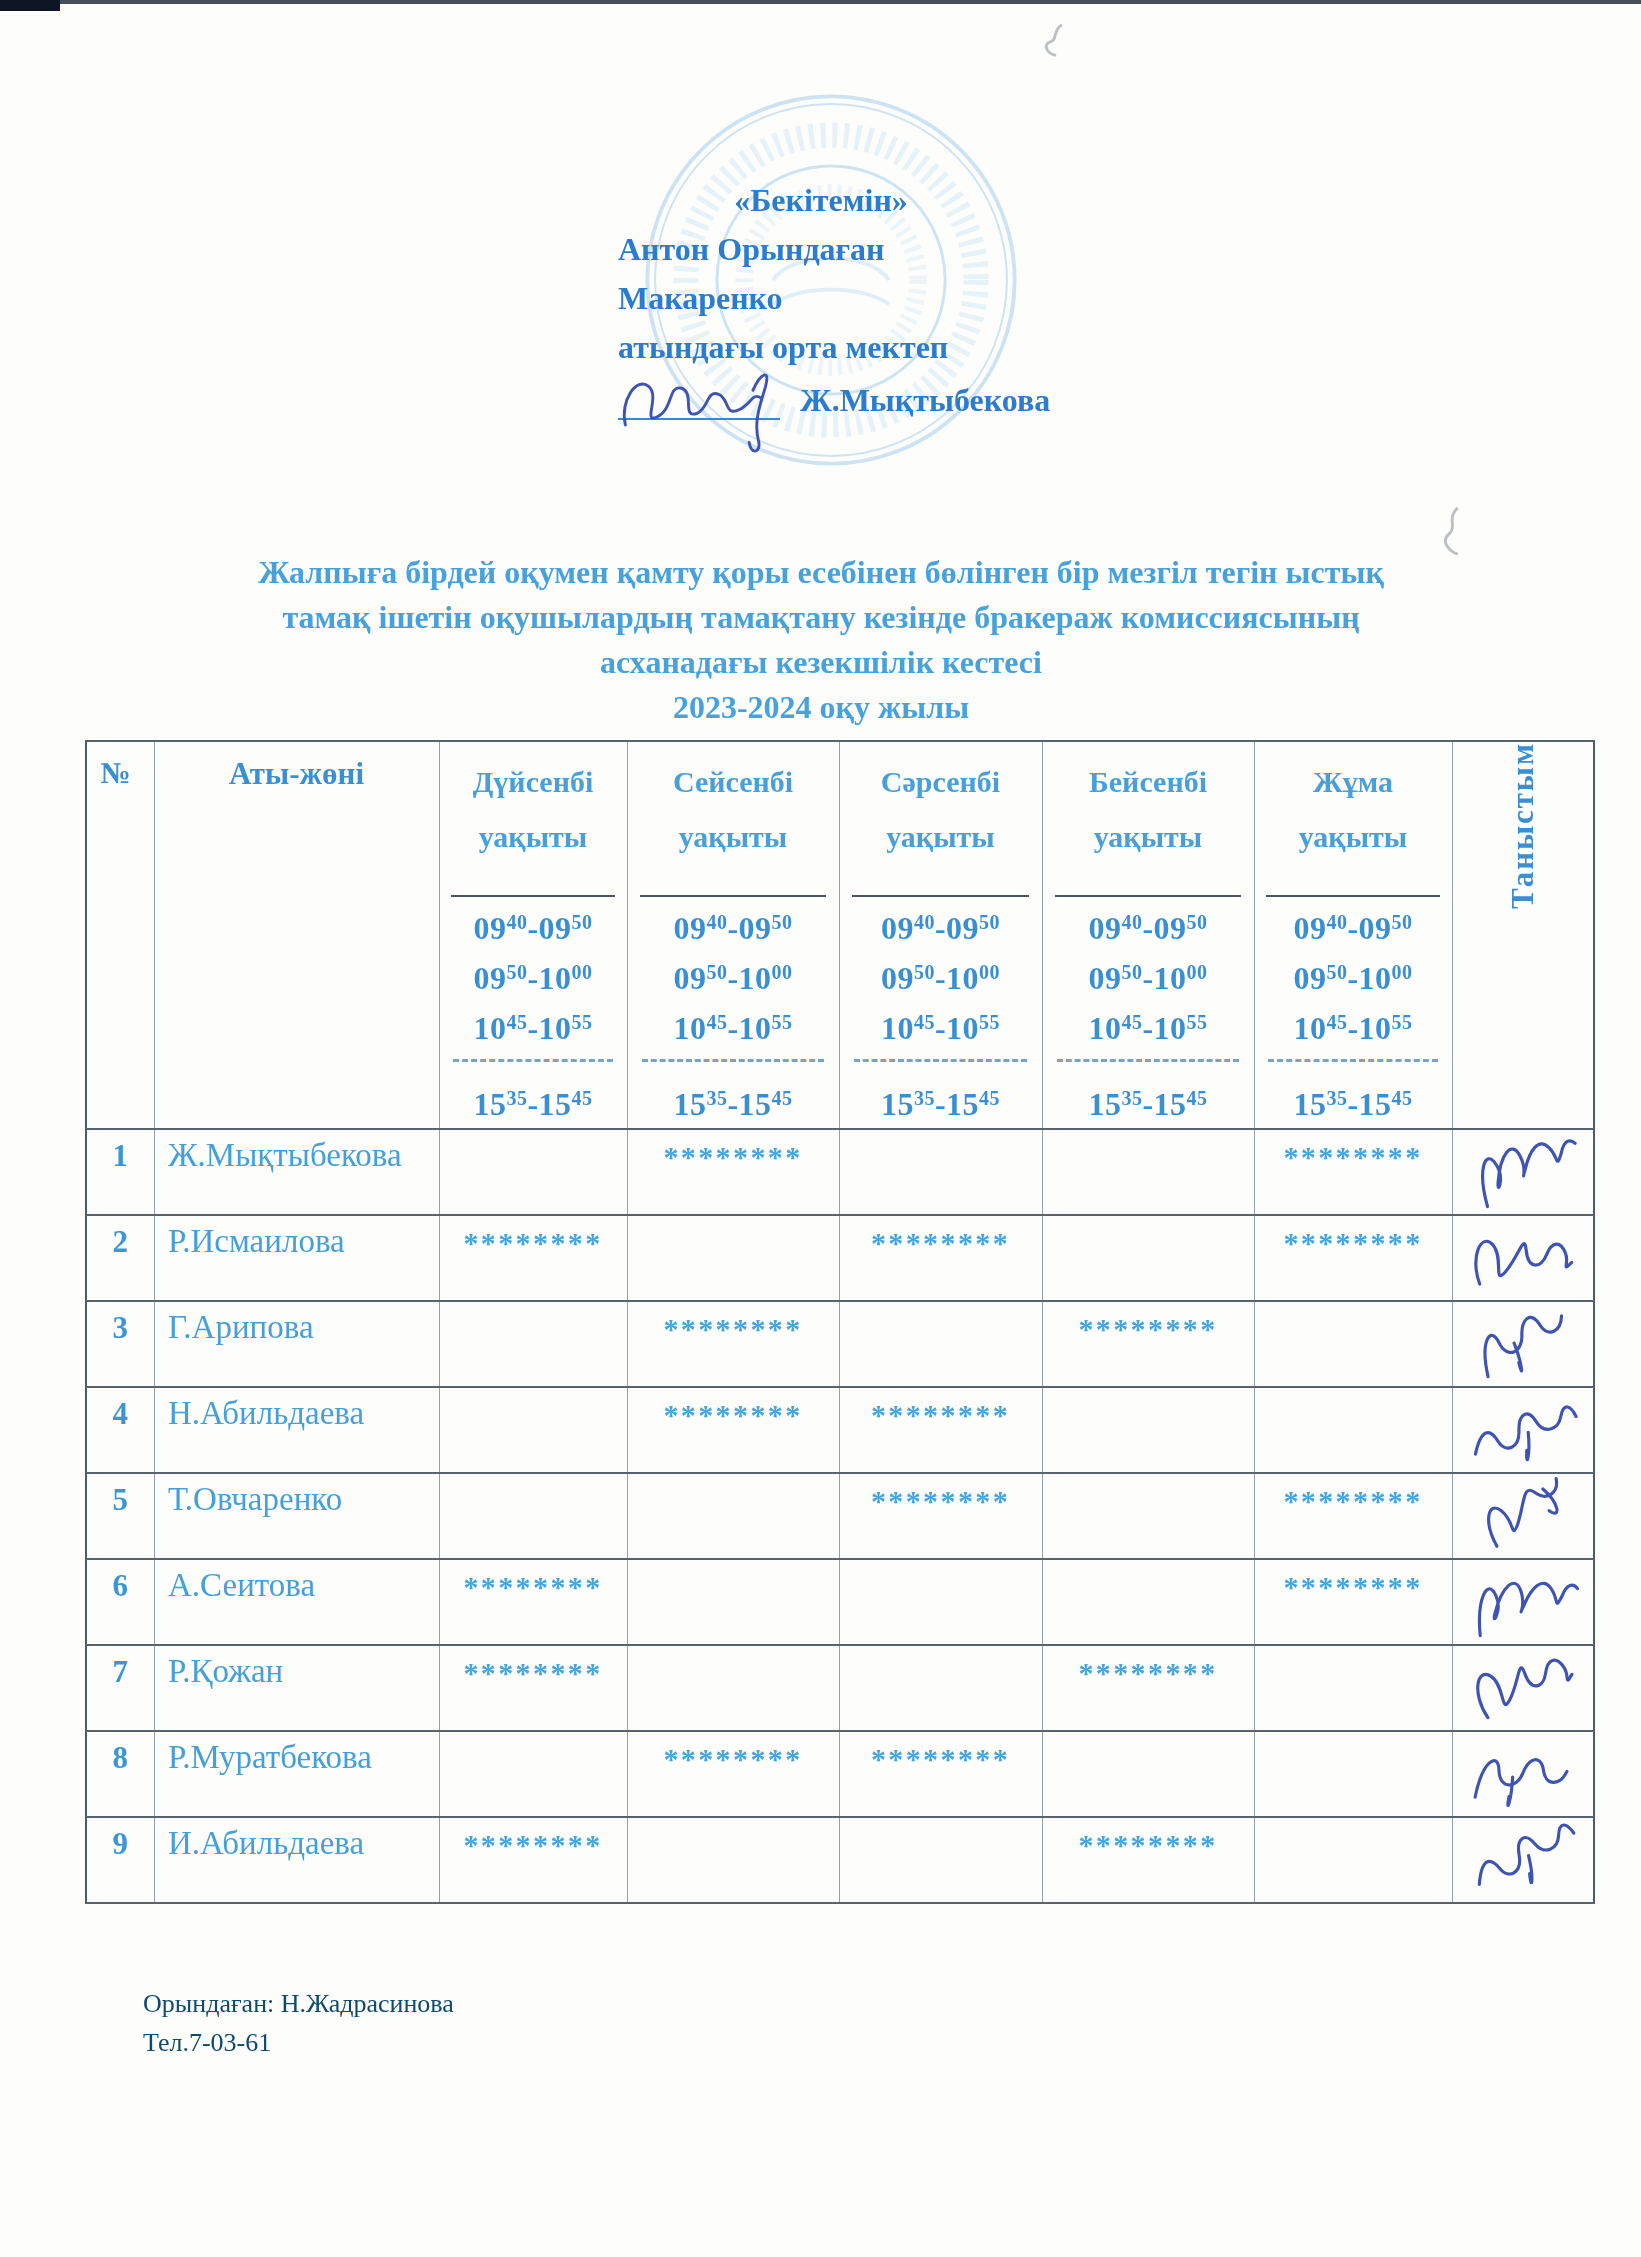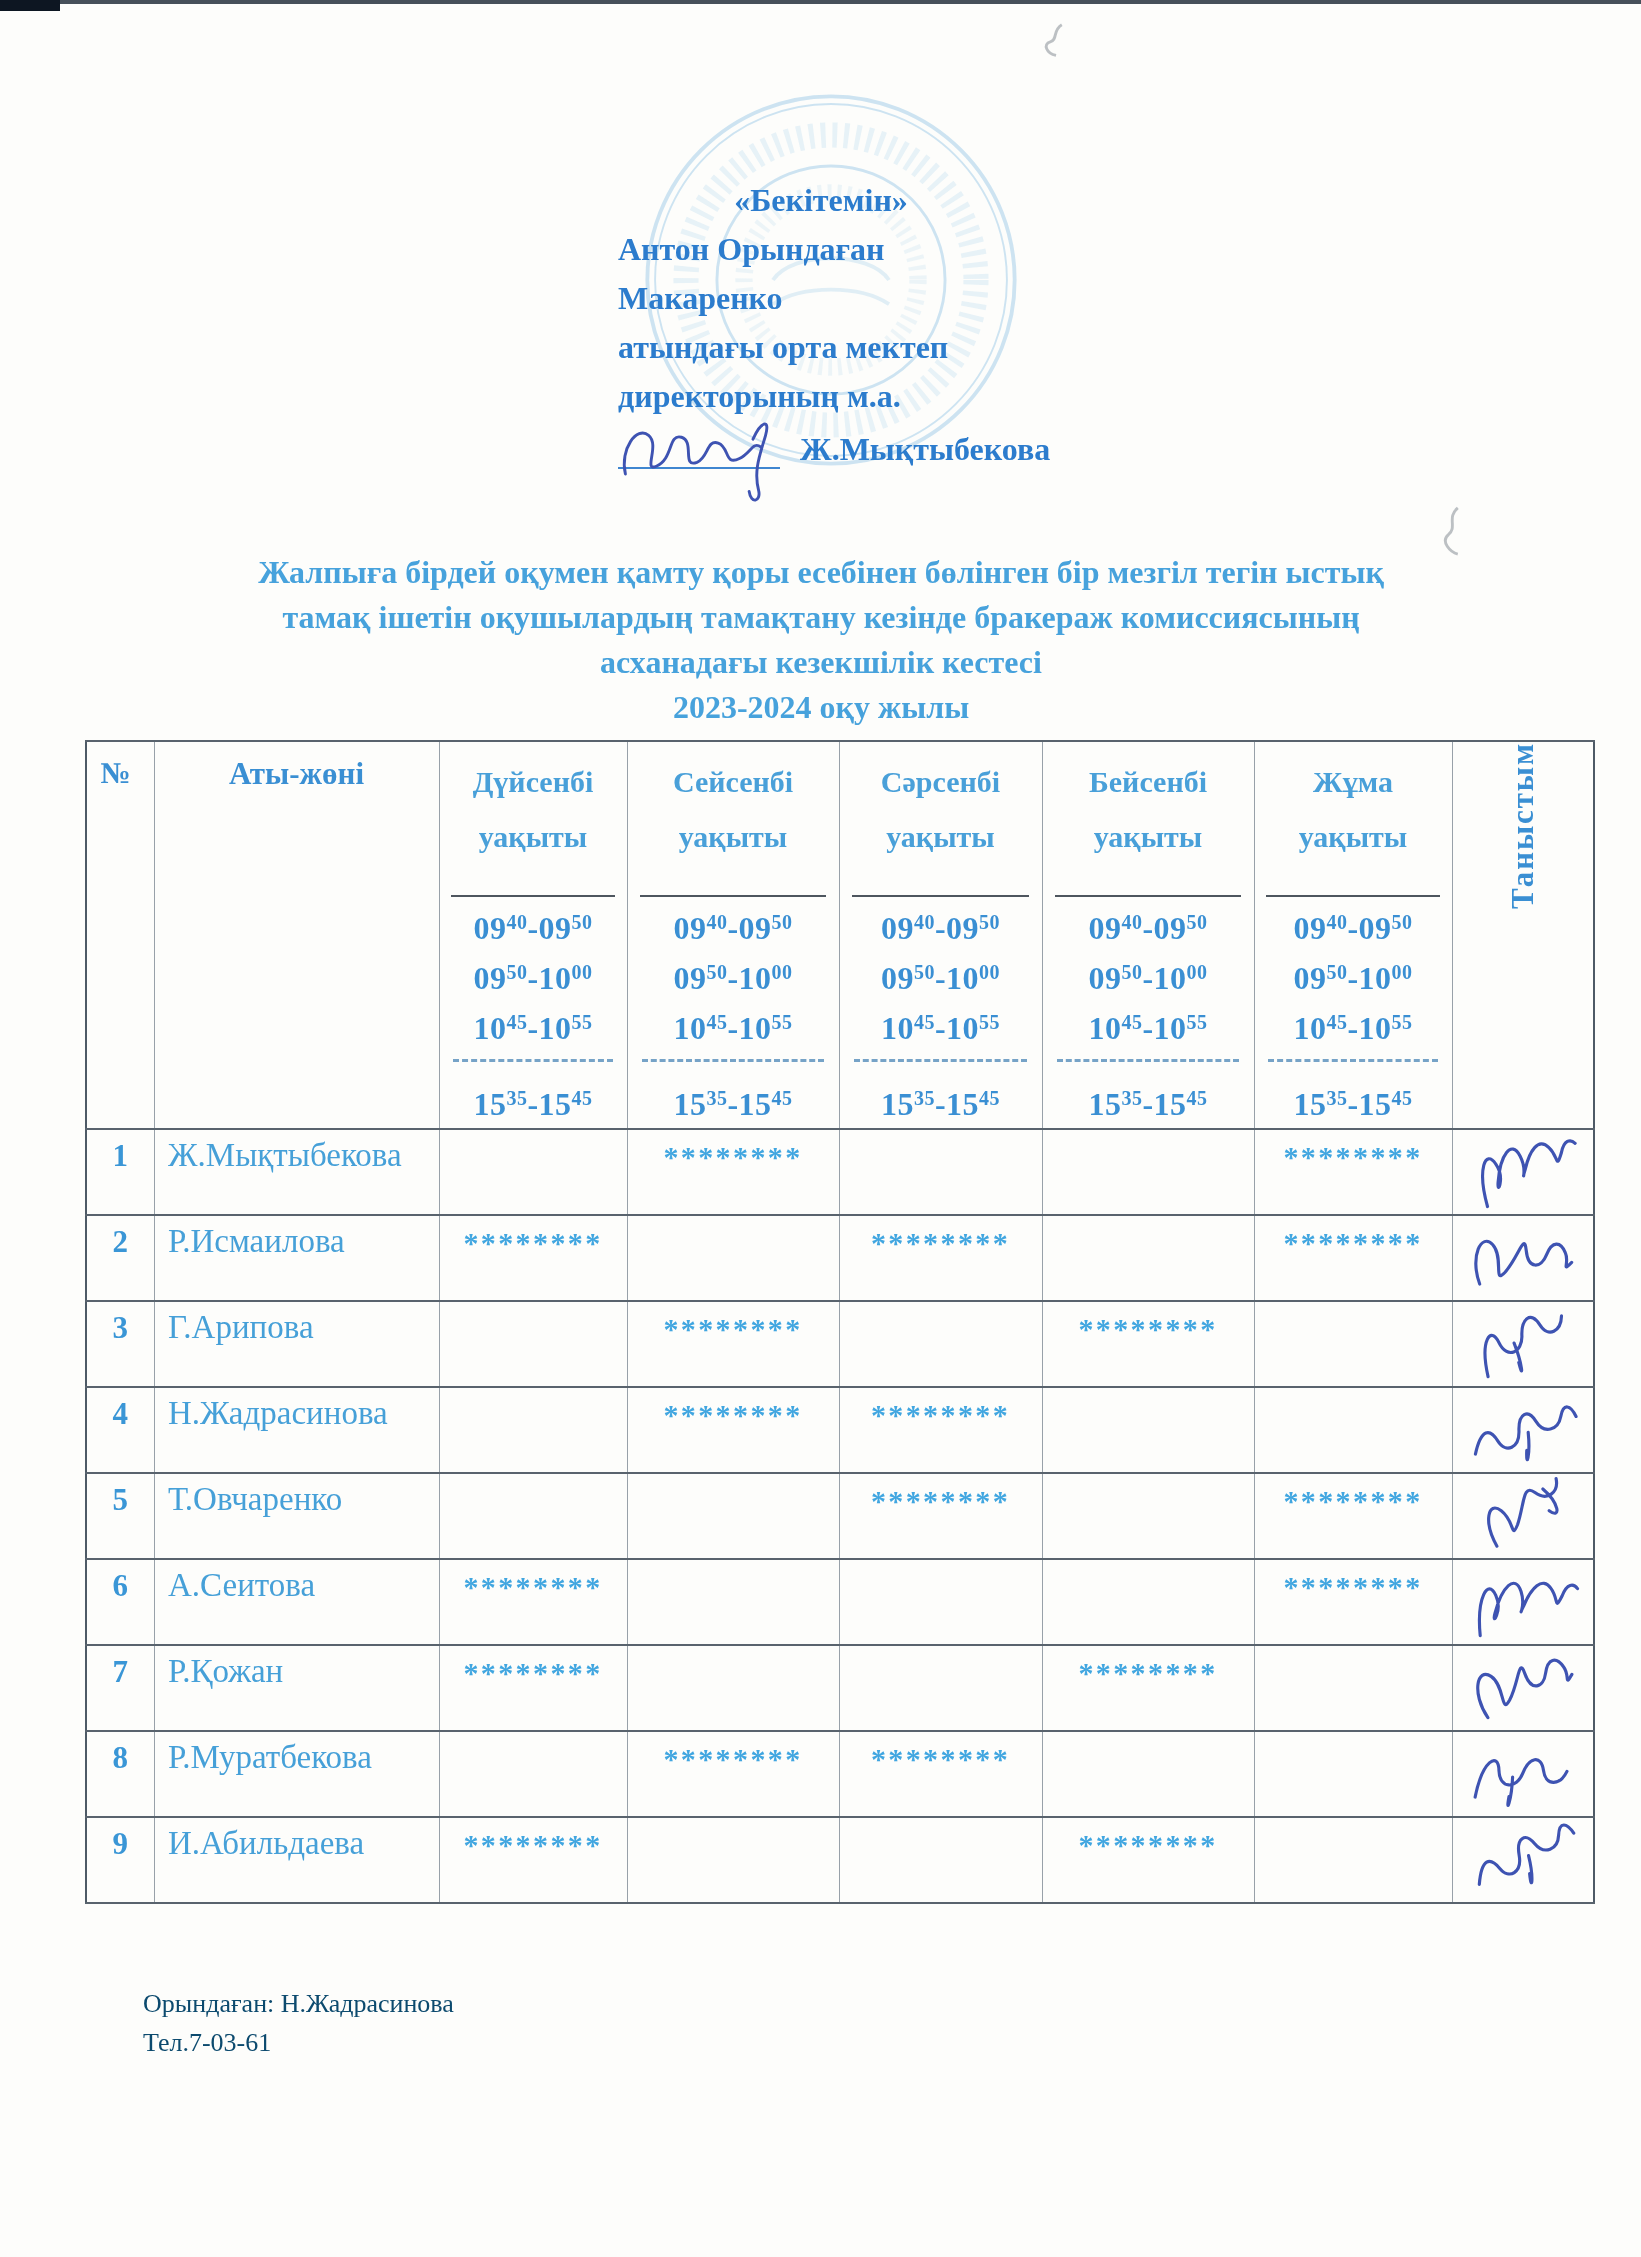--- a/index.html
+++ b/index.html
@@ -79,21 +79,20 @@
     <circle cx="210" cy="210" r="118" class="stampline" stroke-width="3"></circle>
     <circle cx="210" cy="210" r="150" class="stampline" stroke-width="26" stroke-dasharray="5 7" opacity="0.45"></circle>
     <circle cx="210" cy="210" r="90" class="stampline" stroke-width="18" stroke-dasharray="4 6" opacity="0.35"></circle>
     <path d="M150 210 C170 180 250 180 270 210 M150 235 C180 215 240 215 270 235" class="stampline" stroke-width="4" opacity="0.6"></path>
   </svg>
 
   <div class="approval">
     <div class="center">«Бекітемін»</div>
     <div>Антон Орындаған Макаренко</div>
     <div>атындағы орта мектеп</div>
-    <div>директорының м.а.</div>
     <div class="sig-line">
       <span class="sig-underline"></span>
       <svg class="sig-approval-svg" width="203" height="97" viewBox="0 0 210 100">
         <path class="ink" d="M18 66 C12 40 30 16 42 26 C54 36 36 64 50 58 C68 50 62 24 76 28 C90 32 76 60 92 54 C104 49 102 30 114 34 C126 38 120 58 136 50 C148 44 150 32 158 38"></path>
         <path class="ink" d="M150 30 C158 12 168 8 163 26 C158 44 150 62 156 84 C158 94 148 98 146 84"></path>
       </svg>
       <span class="signer">Ж.Мықтыбекова</span>
     </div>
   </div>
 
@@ -208,21 +207,21 @@
             <td class="cell-day">********</td>
             <td class="cell-day"></td>
             <td class="cell-sig">
               <svg width="126" height="87" viewBox="0 0 120 80" style="left: 7.7px; top: -7.7px; transform: rotate(-32deg); overflow: visible;">
                 <path d="M12 54 C24 20 40 14 38 32 C36 50 52 52 60 38 C68 24 80 22 80 38 C80 54 94 54 102 42 M50 40 C46 62 38 76 44 58" class="ink"></path>
               </svg>
             </td>
           </tr>
           <tr class="data">
             <td class="cell-num">4</td>
-            <td class="cell-name">Н.Жадрасинова</td>
+            <td class="cell-name">Н.Абильдаева</td>
             <td class="cell-day"></td>
             <td class="cell-day">********</td>
             <td class="cell-day">********</td>
             <td class="cell-day"></td>
             <td class="cell-day"></td>
             <td class="cell-sig">
               <svg width="126" height="87" viewBox="0 0 120 80" style="left: 7.7px; top: -1.9px; transform: rotate(-16deg); overflow: visible;">
                 <path d="M10 50 C22 28 30 30 34 44 C38 58 52 56 56 40 C60 24 70 22 74 36 C78 50 92 50 98 38 C104 26 110 30 112 42 M64 44 C60 66 52 78 58 60" class="ink"></path>
               </svg>
             </td>

